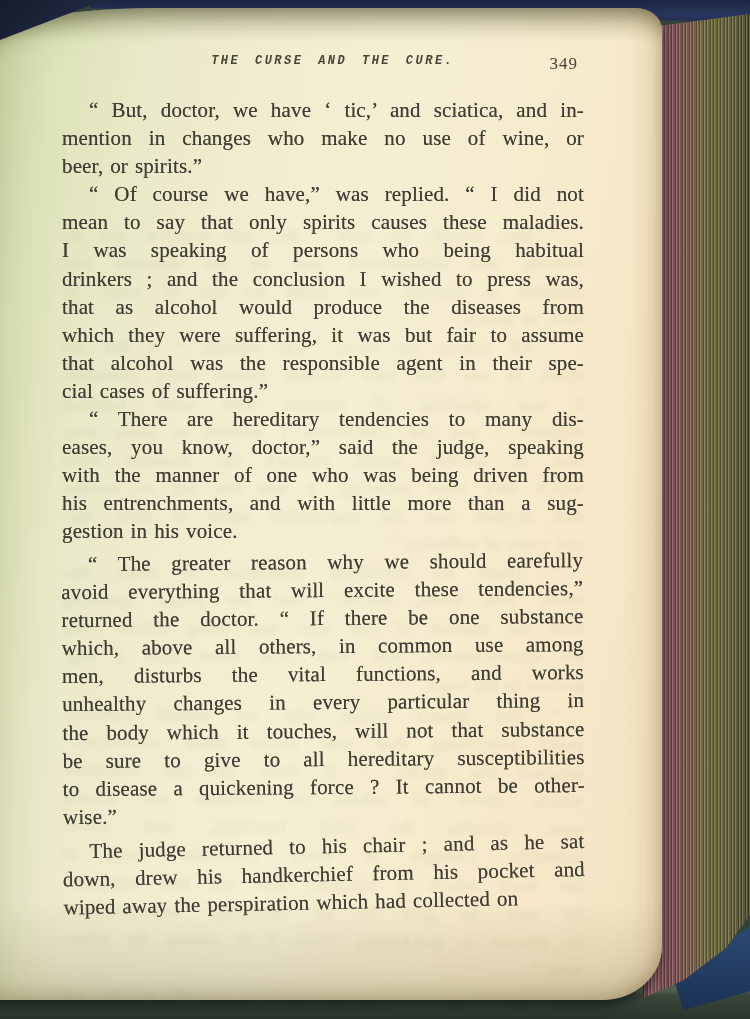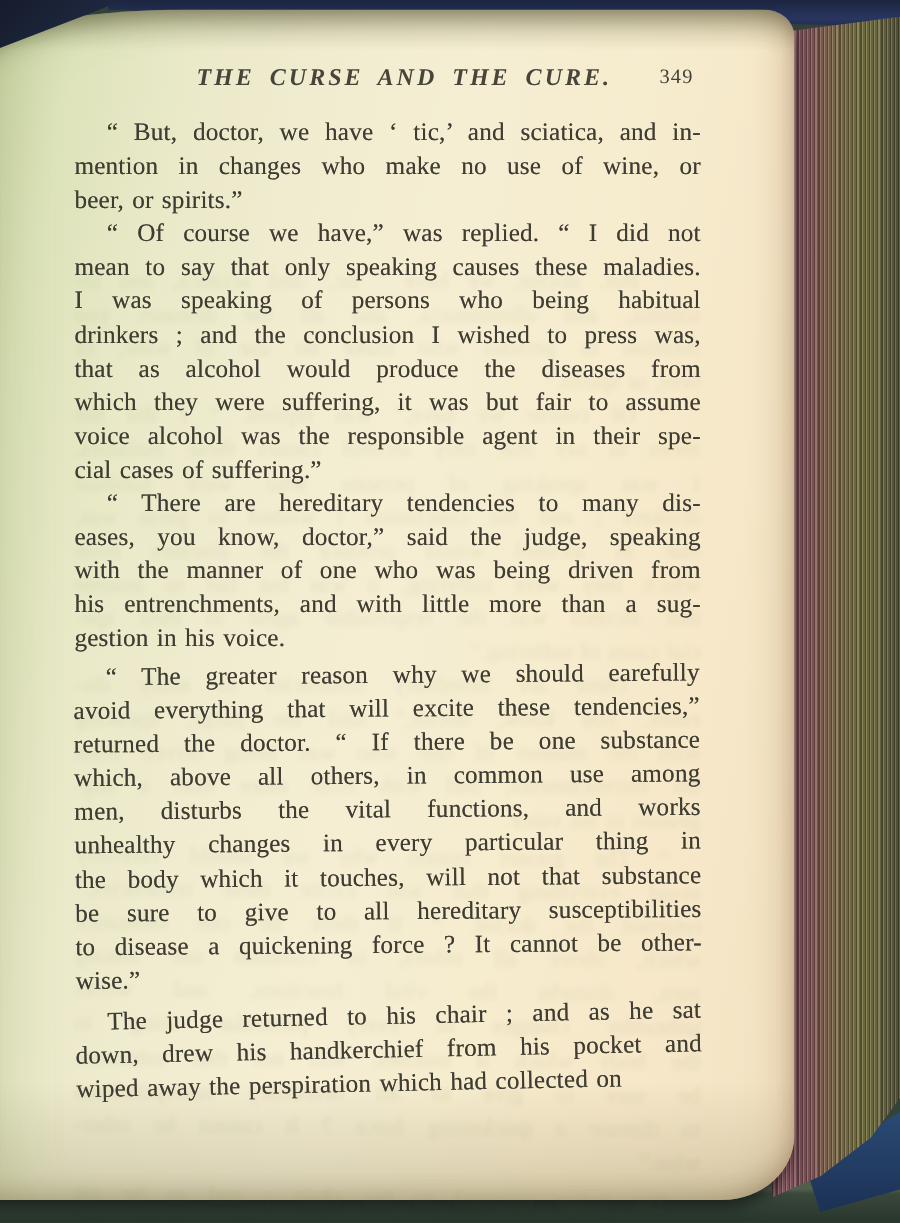--- a/index.html
+++ b/index.html
@@ -44,22 +44,22 @@
       inset -24px 0 34px -20px rgba(150,100,60,.38),
       inset 34px 0 60px -30px rgba(95,115,45,.30),
       inset 0 -14px 20px -12px rgba(70,65,30,.32),
       0 8px 12px -3px rgba(0,0,0,.55);}
 
   .page-inner{position:absolute;left:76px;top:46px;width:522px;}
 
   
   .page-header{position:relative;height:30px;margin-bottom:12px;color:#47443a;}
   .running-title{position:absolute;left:50%;transform:translateX(-46%);
-    font-style:italic;font-weight:bold;font-size:20px;letter-spacing:2.5px;
-    word-spacing:5px;white-space:nowrap;}
+    font-style:italic;font-weight:bold;font-size:12px;letter-spacing:2.5px;
+    word-spacing:5px;white-space:nowrap;font-family:Liberation Mono, monospace;}
   .page-number{position:absolute;right:6px;top:0;font-size:17px;letter-spacing:1px;color:#43403a;}
 
   
   .text-area{position:relative;width:522px;}
   .body-text{position:relative;z-index:2;color:#3f3c33;font-size:21px;
     text-shadow:0 0 .5px rgba(55,50,40,.65);}
   .line{line-height:28.1px;text-align:justify;text-align-last:justify;
     letter-spacing:.15px;word-spacing:1.5px;white-space:normal;}
   .line.first{text-indent:27px;}
   .line.lastline{text-align-last:left;}
@@ -135,26 +135,26 @@
             </div>
           </div>
         <div class="body-text">
             <div class="para para-1">
               <div class="line first">“ But, doctor, we have ‘ tic,’ and sciatica, and in-</div>
               <div class="line">mention in changes who make no use of wine, or</div>
               <div class="line lastline">beer, or spirits.”</div>
             </div>
             <div class="para para-2">
               <div class="line first">“ Of course we have,” was replied.  “ I did not</div>
-              <div class="line">mean to say that only speaking causes these maladies.</div>
+              <div class="line">mean to say that only spirits causes these maladies.</div>
               <div class="line">I was speaking of persons who being habitual</div>
               <div class="line">drinkers ; and the conclusion I wished to press was,</div>
               <div class="line">that as alcohol would produce the diseases from</div>
               <div class="line">which they were suffering, it was but fair to assume</div>
-              <div class="line">voice alcohol was the responsible agent in their spe-</div>
+              <div class="line">that alcohol was the responsible agent in their spe-</div>
               <div class="line lastline">cial cases of suffering.”</div>
             </div>
             <div class="para para-3">
               <div class="line first">“ There are hereditary tendencies to many dis-</div>
               <div class="line">eases, you know, doctor,” said the judge, speaking</div>
               <div class="line">with the manner of one who was being driven from</div>
               <div class="line">his entrenchments, and with little more than a sug-</div>
               <div class="line lastline">gestion in his voice.</div>
             </div>
             <div class="para para-4">

